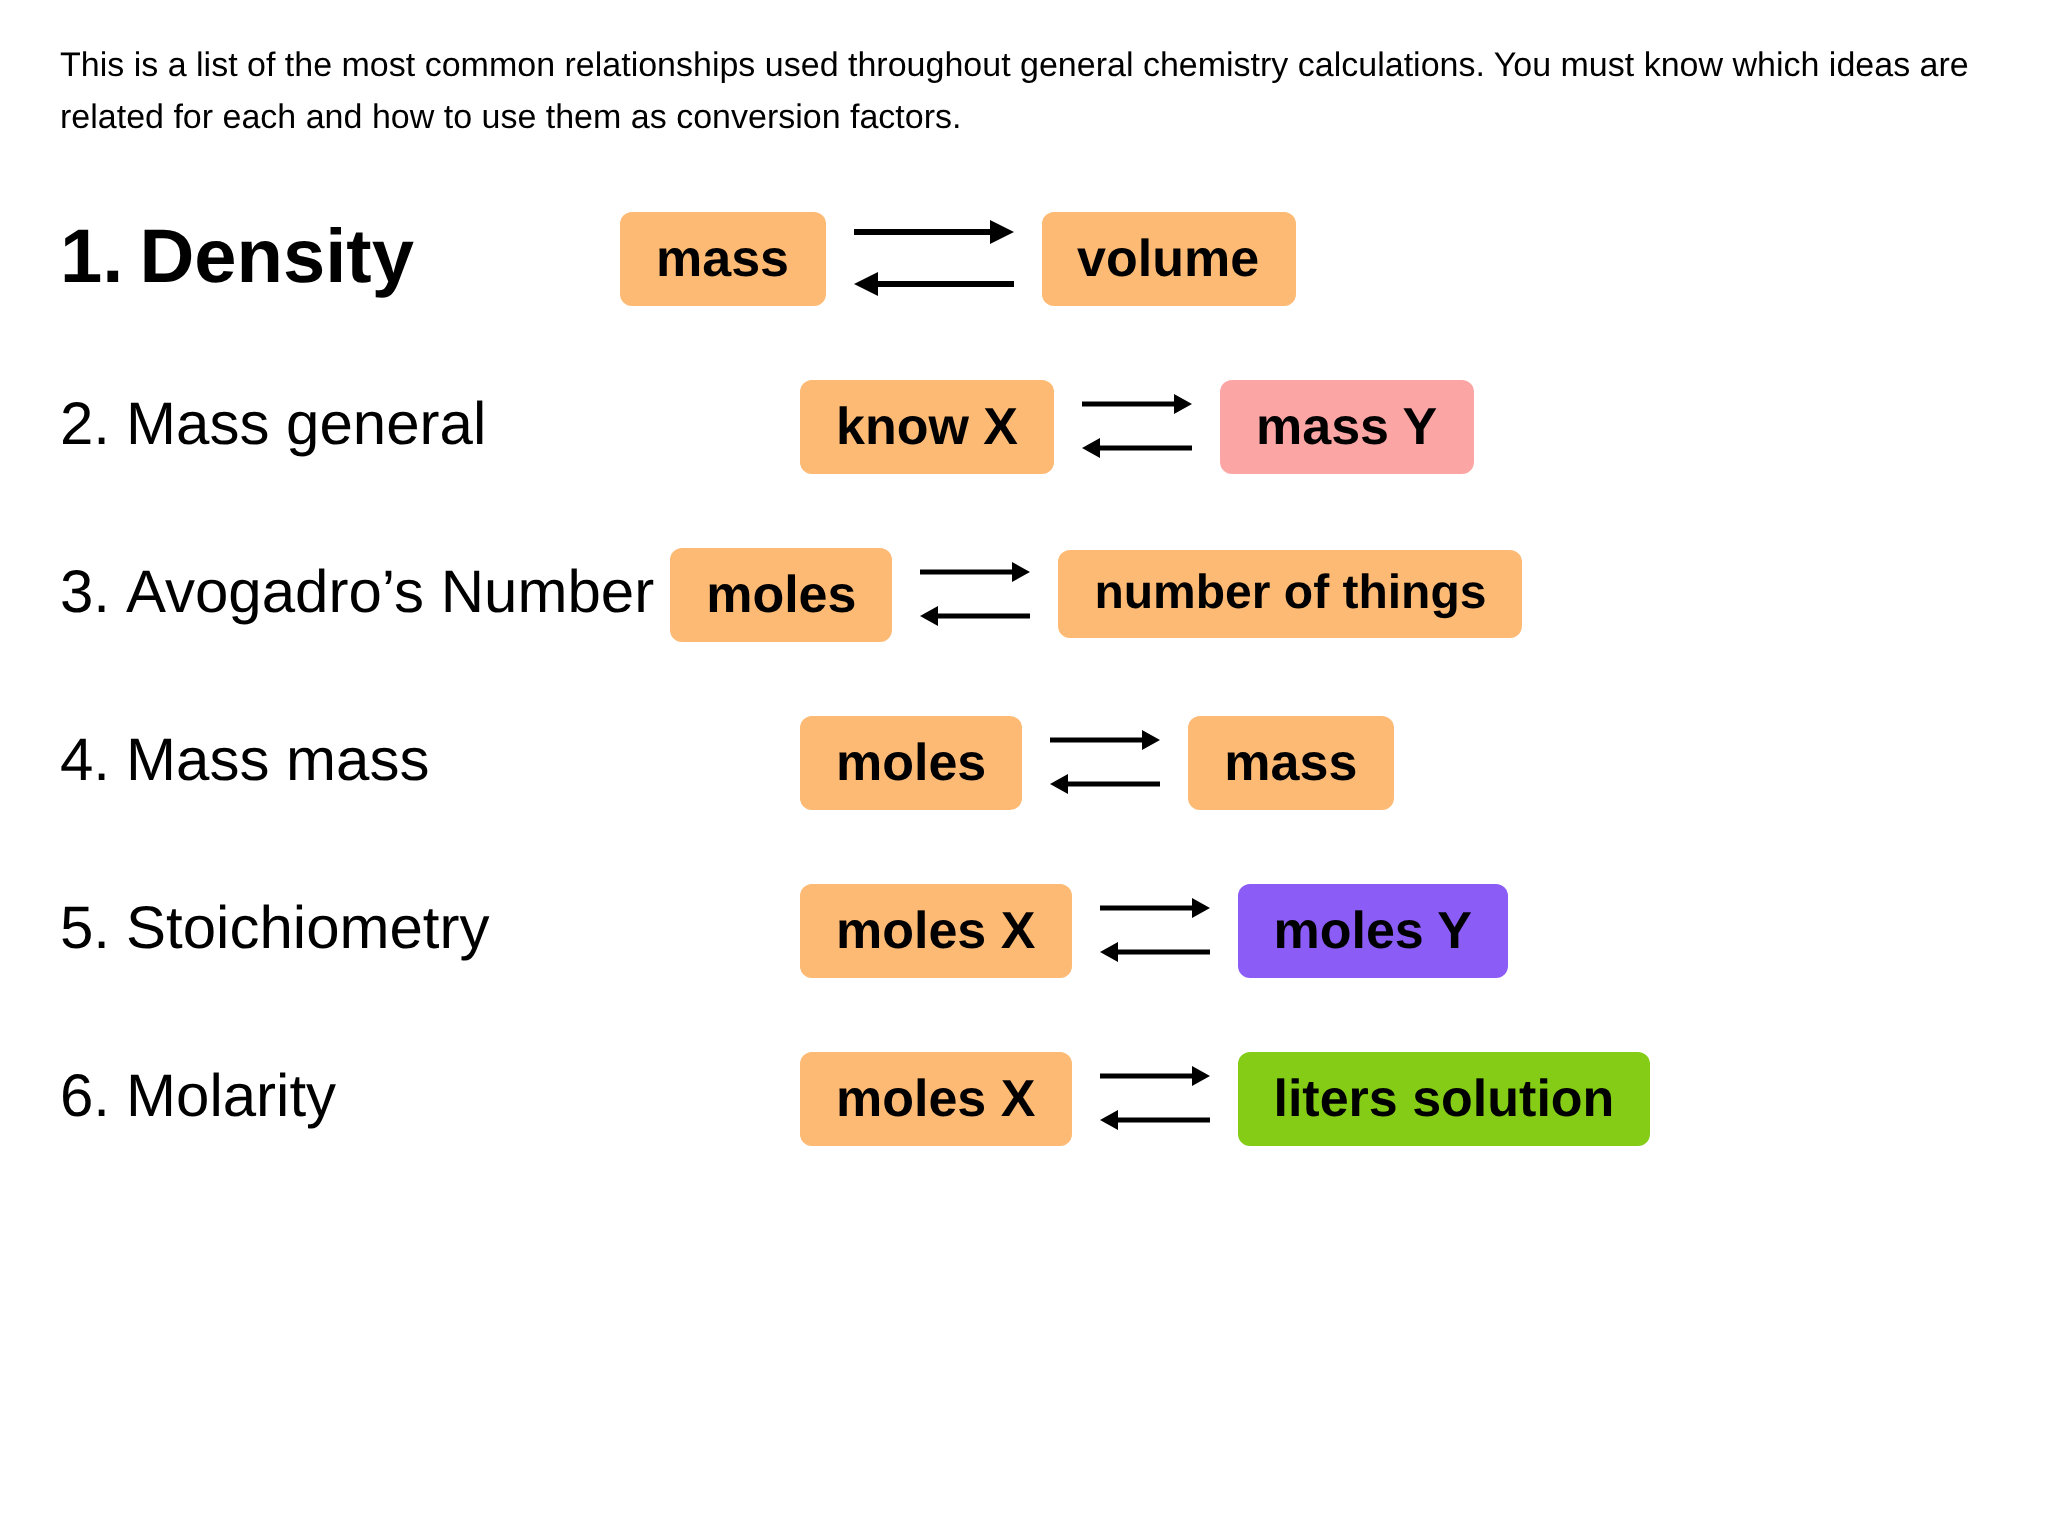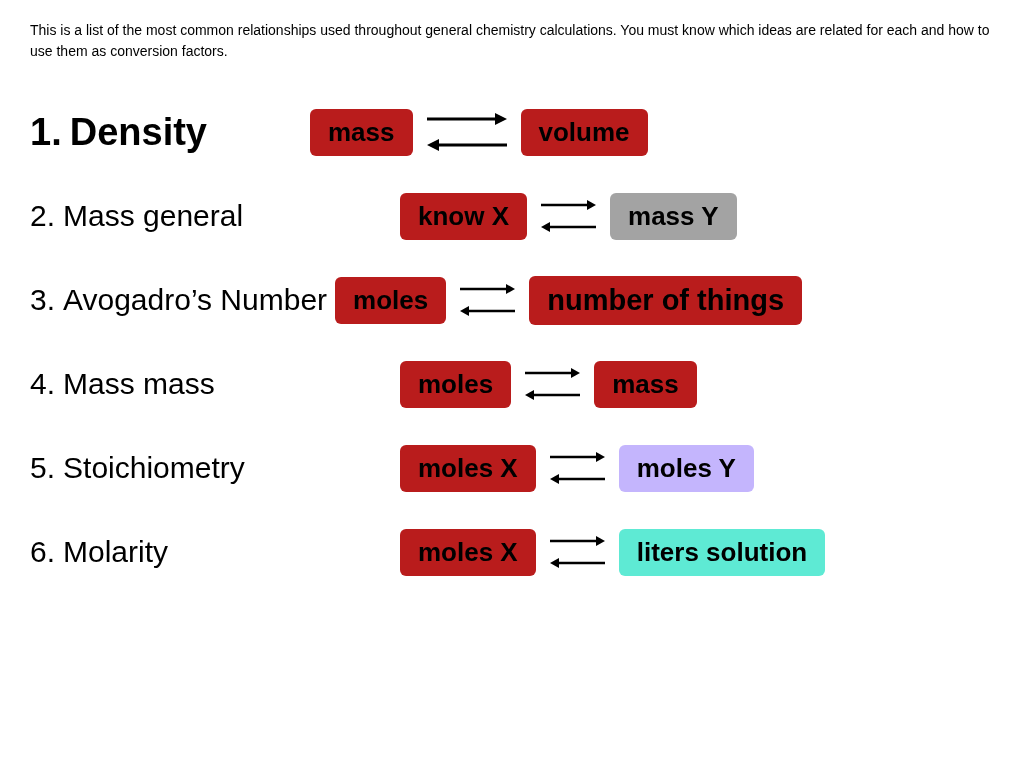--- a/index.html
+++ b/index.html
@@ -6,23 +6,23 @@
     body {
       background: #ffffff;
       font-family: Arial, sans-serif;
       width: 1024px;
       height: 768px;
       overflow: hidden;
       padding: 20px 30px;
     }
 
     .intro-text {
-      font-size: 14px;
+      font-size: 17px;
       line-height: 1.5;
-      margin-bottom: 30px;
+      margin-bottom: 18px;
       color: #000;
     }
 
     .relationships-list {
       display: flex;
       flex-direction: column;
       gap: 4px;
     }
 
     .row {
@@ -46,21 +46,21 @@
       align-items: center;
       justify-content: center;
       padding: 8px 18px;
       border-radius: 6px;
       font-size: 26px;
       font-weight: bold;
       color: #000;
       white-space: nowrap;
     }
 
-    .pill-pink { background-color: #b91c1c; }
+    .pill-pink { background-color: #fdba74; }
     .pill-cyan { background-color: #00FFCC; }
 
     .arrows {
       display: flex;
       flex-direction: column;
       align-items: center;
       justify-content: center;
       margin: 0 14px;
       gap: 4px;
     }
@@ -125,42 +125,42 @@
       <div class="arrows">
         <svg class="arrow-line" viewBox="0 0 55 14" xmlns="http://www.w3.org/2000/svg">
           <line x1="0" y1="7" x2="46" y2="7" stroke="#000" stroke-width="2.5"></line>
           <polygon points="46,2 55,7 46,12" fill="#000"></polygon>
         </svg>
         <svg class="arrow-line" viewBox="0 0 55 14" xmlns="http://www.w3.org/2000/svg">
           <line x1="55" y1="7" x2="9" y2="7" stroke="#000" stroke-width="2.5"></line>
           <polygon points="9,2 0,7 9,12" fill="#000"></polygon>
         </svg>
       </div>
-      <div class="pill pill-cyan" style="background-color:#a3a3a3;">mass Y</div>
+      <div class="pill pill-cyan" style="background-color:#fca5a5;">mass Y</div>
     </div>
   </div>
 
   <div class="row">
     <div class="row-label" style="font-size:30px; min-width: 0;">
       <span class="num" style="font-size:30px;">3.</span>
       <span>Avogadro’s Number</span>
     </div>
     <div class="row-content" style="margin-left: 8px;">
       <div class="pill pill-pink">moles</div>
       <div class="arrows">
         <svg class="arrow-line" viewBox="0 0 55 14" xmlns="http://www.w3.org/2000/svg">
           <line x1="0" y1="7" x2="46" y2="7" stroke="#000" stroke-width="2.5"></line>
           <polygon points="46,2 55,7 46,12" fill="#000"></polygon>
         </svg>
         <svg class="arrow-line" viewBox="0 0 55 14" xmlns="http://www.w3.org/2000/svg">
           <line x1="55" y1="7" x2="9" y2="7" stroke="#000" stroke-width="2.5"></line>
           <polygon points="9,2 0,7 9,12" fill="#000"></polygon>
         </svg>
       </div>
-      <div class="pill pill-pink" style="font-size:29px;">number of things</div>
+      <div class="pill pill-pink" style="font-size:24px;">number of things</div>
     </div>
   </div>
 
   <div class="row">
     <div class="row-label" style="font-size:30px;">
       <span class="num" style="font-size:30px;">4.</span>
       <span>Mass mass</span>
     </div>
     <div class="row-content">
       <div class="pill pill-pink">moles</div>
@@ -188,38 +188,38 @@
       <div class="arrows">
         <svg class="arrow-line" viewBox="0 0 55 14" xmlns="http://www.w3.org/2000/svg">
           <line x1="0" y1="7" x2="46" y2="7" stroke="#000" stroke-width="2.5"></line>
           <polygon points="46,2 55,7 46,12" fill="#000"></polygon>
         </svg>
         <svg class="arrow-line" viewBox="0 0 55 14" xmlns="http://www.w3.org/2000/svg">
           <line x1="55" y1="7" x2="9" y2="7" stroke="#000" stroke-width="2.5"></line>
           <polygon points="9,2 0,7 9,12" fill="#000"></polygon>
         </svg>
       </div>
-      <div class="pill pill-cyan" style="background-color:#c4b5fd;">moles Y</div>
+      <div class="pill pill-cyan" style="background-color:#8b5cf6;">moles Y</div>
     </div>
   </div>
 
   <div class="row">
     <div class="row-label" style="font-size:30px;">
       <span class="num" style="font-size:30px;">6.</span>
       <span>Molarity</span>
     </div>
     <div class="row-content">
       <div class="pill pill-pink">moles X</div>
       <div class="arrows">
         <svg class="arrow-line" viewBox="0 0 55 14" xmlns="http://www.w3.org/2000/svg">
           <line x1="0" y1="7" x2="46" y2="7" stroke="#000" stroke-width="2.5"></line>
           <polygon points="46,2 55,7 46,12" fill="#000"></polygon>
         </svg>
         <svg class="arrow-line" viewBox="0 0 55 14" xmlns="http://www.w3.org/2000/svg">
           <line x1="55" y1="7" x2="9" y2="7" stroke="#000" stroke-width="2.5"></line>
           <polygon points="9,2 0,7 9,12" fill="#000"></polygon>
         </svg>
       </div>
-      <div class="pill pill-cyan" style="background-color:#5eead4;">liters solution</div>
+      <div class="pill pill-cyan" style="background-color:#84cc16;">liters solution</div>
     </div>
   </div>
 
 </div>
 
 </body></html>

